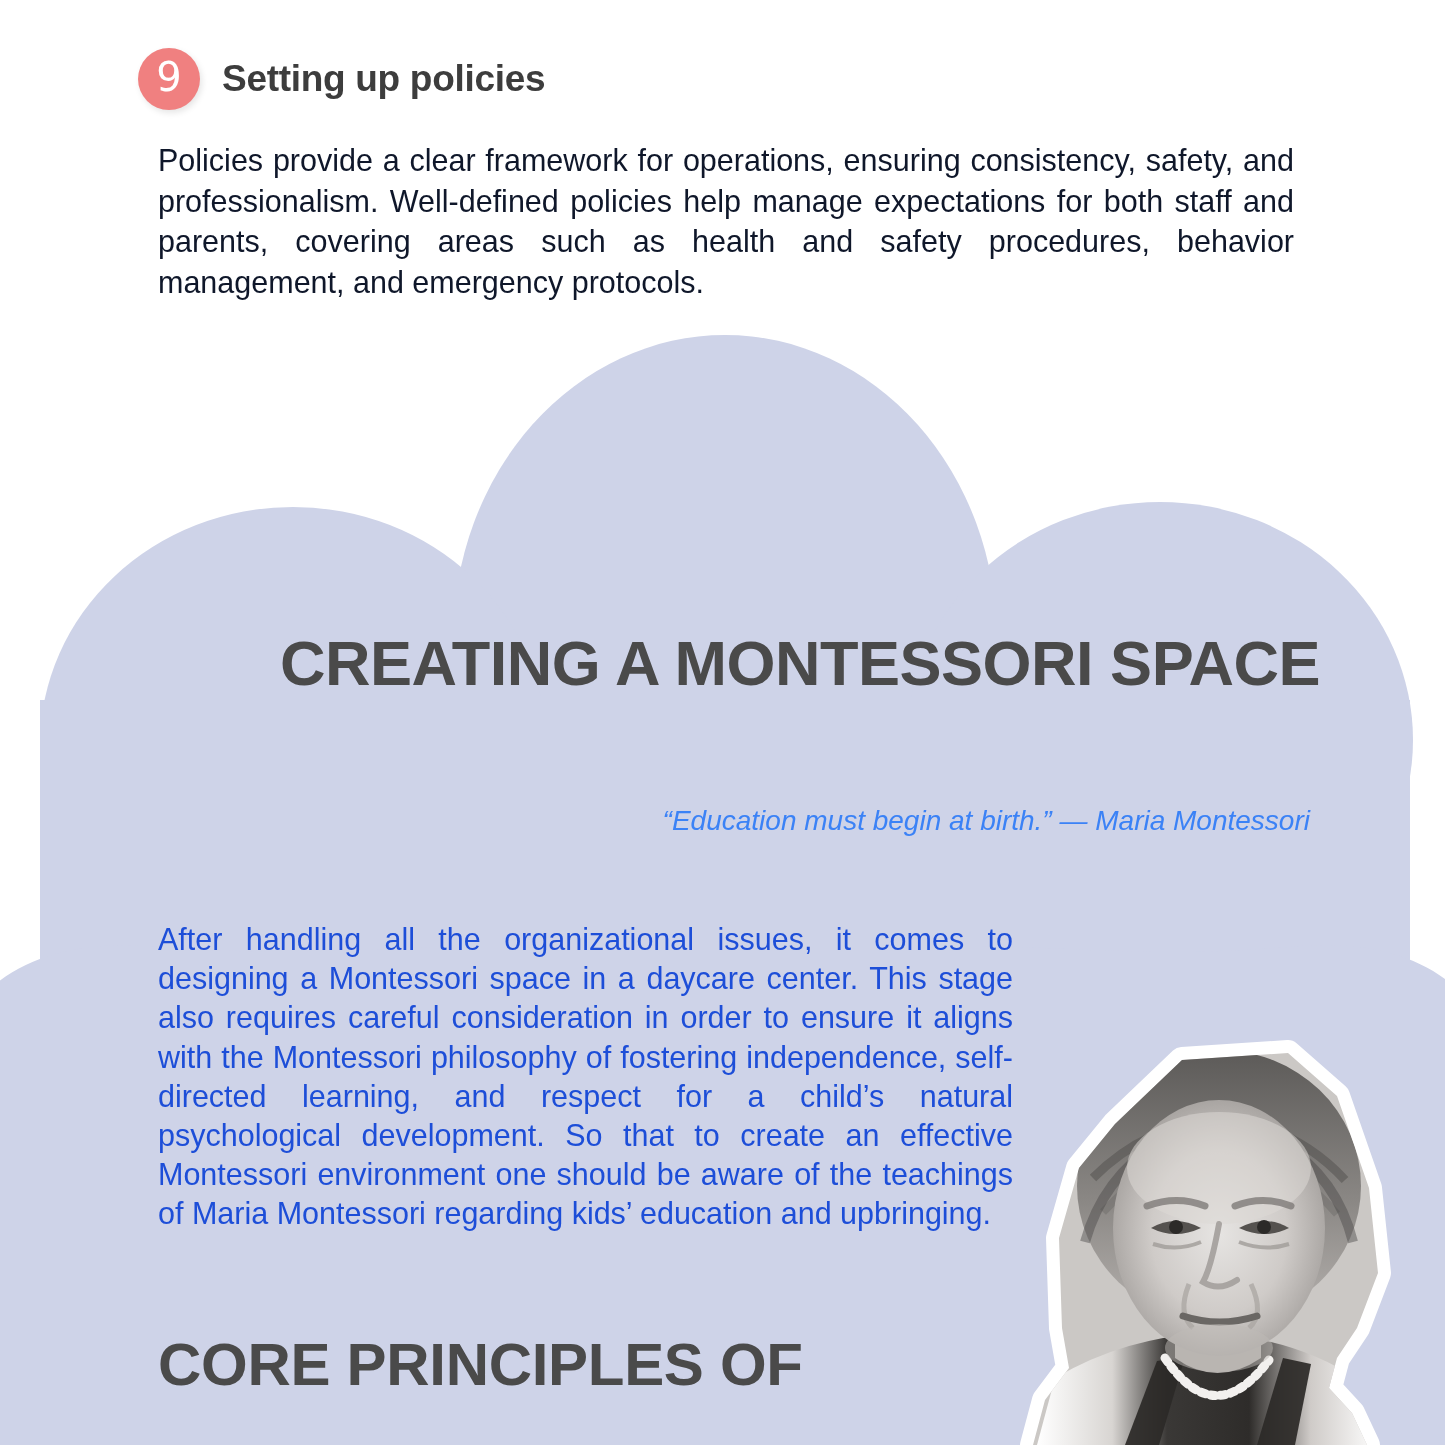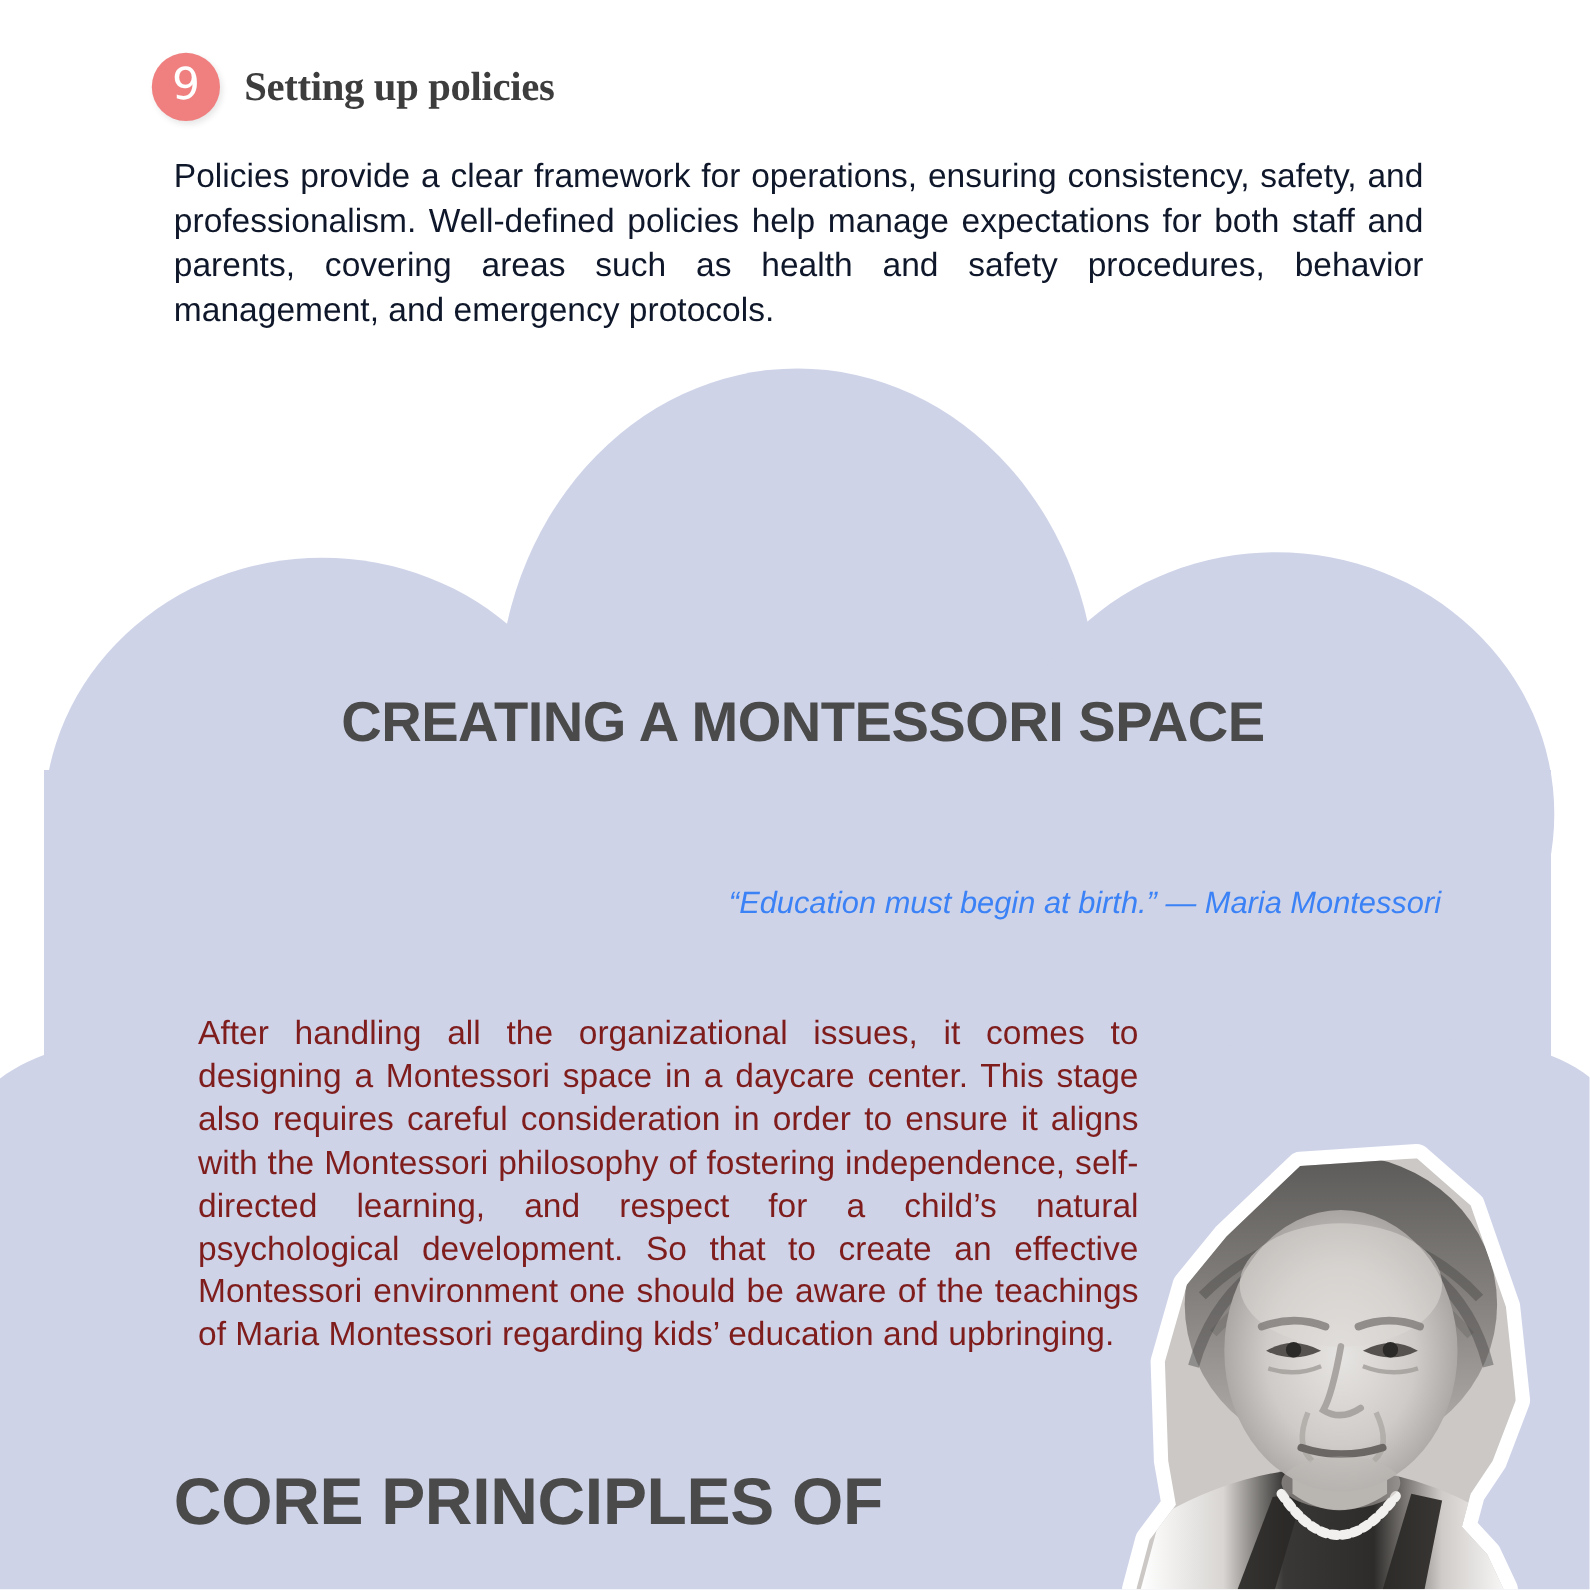--- a/index.html
+++ b/index.html
@@ -51,43 +51,42 @@
     font-family:"DejaVu Sans", sans-serif;
     letter-spacing:0;
     transform:translateY(-2px);
   }
   #section-heading-text {
     font-size:37px;
     font-weight:bold;
     color:#3d3d3d;
     letter-spacing:-.3px;
     white-space:nowrap;
-    font-family:Liberation Serif, serif;
   }
 
   
   #intro-paragraph {
     position:absolute;
     left:158px; top:140px;
     width:1136px;
     font-size:30.5px;
     line-height:1.33;
     color:#0f172a;
     text-align:justify;
     text-align-last:left;
     z-index:5;
   }
 
   
   #hero-title {
     position:absolute;
     left:140px; top:628px;
     width:1180px;
-    text-align:center;
-    font-size:51px;
+    text-align:right;
+    font-size:63px;
     font-weight:bold;
     line-height:1.12;
     color:#4a4a4a;
     letter-spacing:-.5px;
     z-index:5;
   }
   #hero-title .line { display:block; }
 
   #hero-quote {
     position:absolute;
@@ -100,25 +99,24 @@
     z-index:5;
   }
 
   
   #body-paragraph {
     position:absolute;
     left:158px; top:920px;
     width:855px;
     font-size:30.5px;
     line-height:1.285;
-    color:#7f1d1d;
+    color:#1d4ed8;
     text-align:justify;
     text-align-last:left;
     z-index:5;
-    margin-left:22px;
   }
 
   
   #sub-heading {
     position:absolute;
     left:158px; top:1328px;
     width:760px;
     font-size:60px;
     font-weight:bold;
     line-height:1.22;

